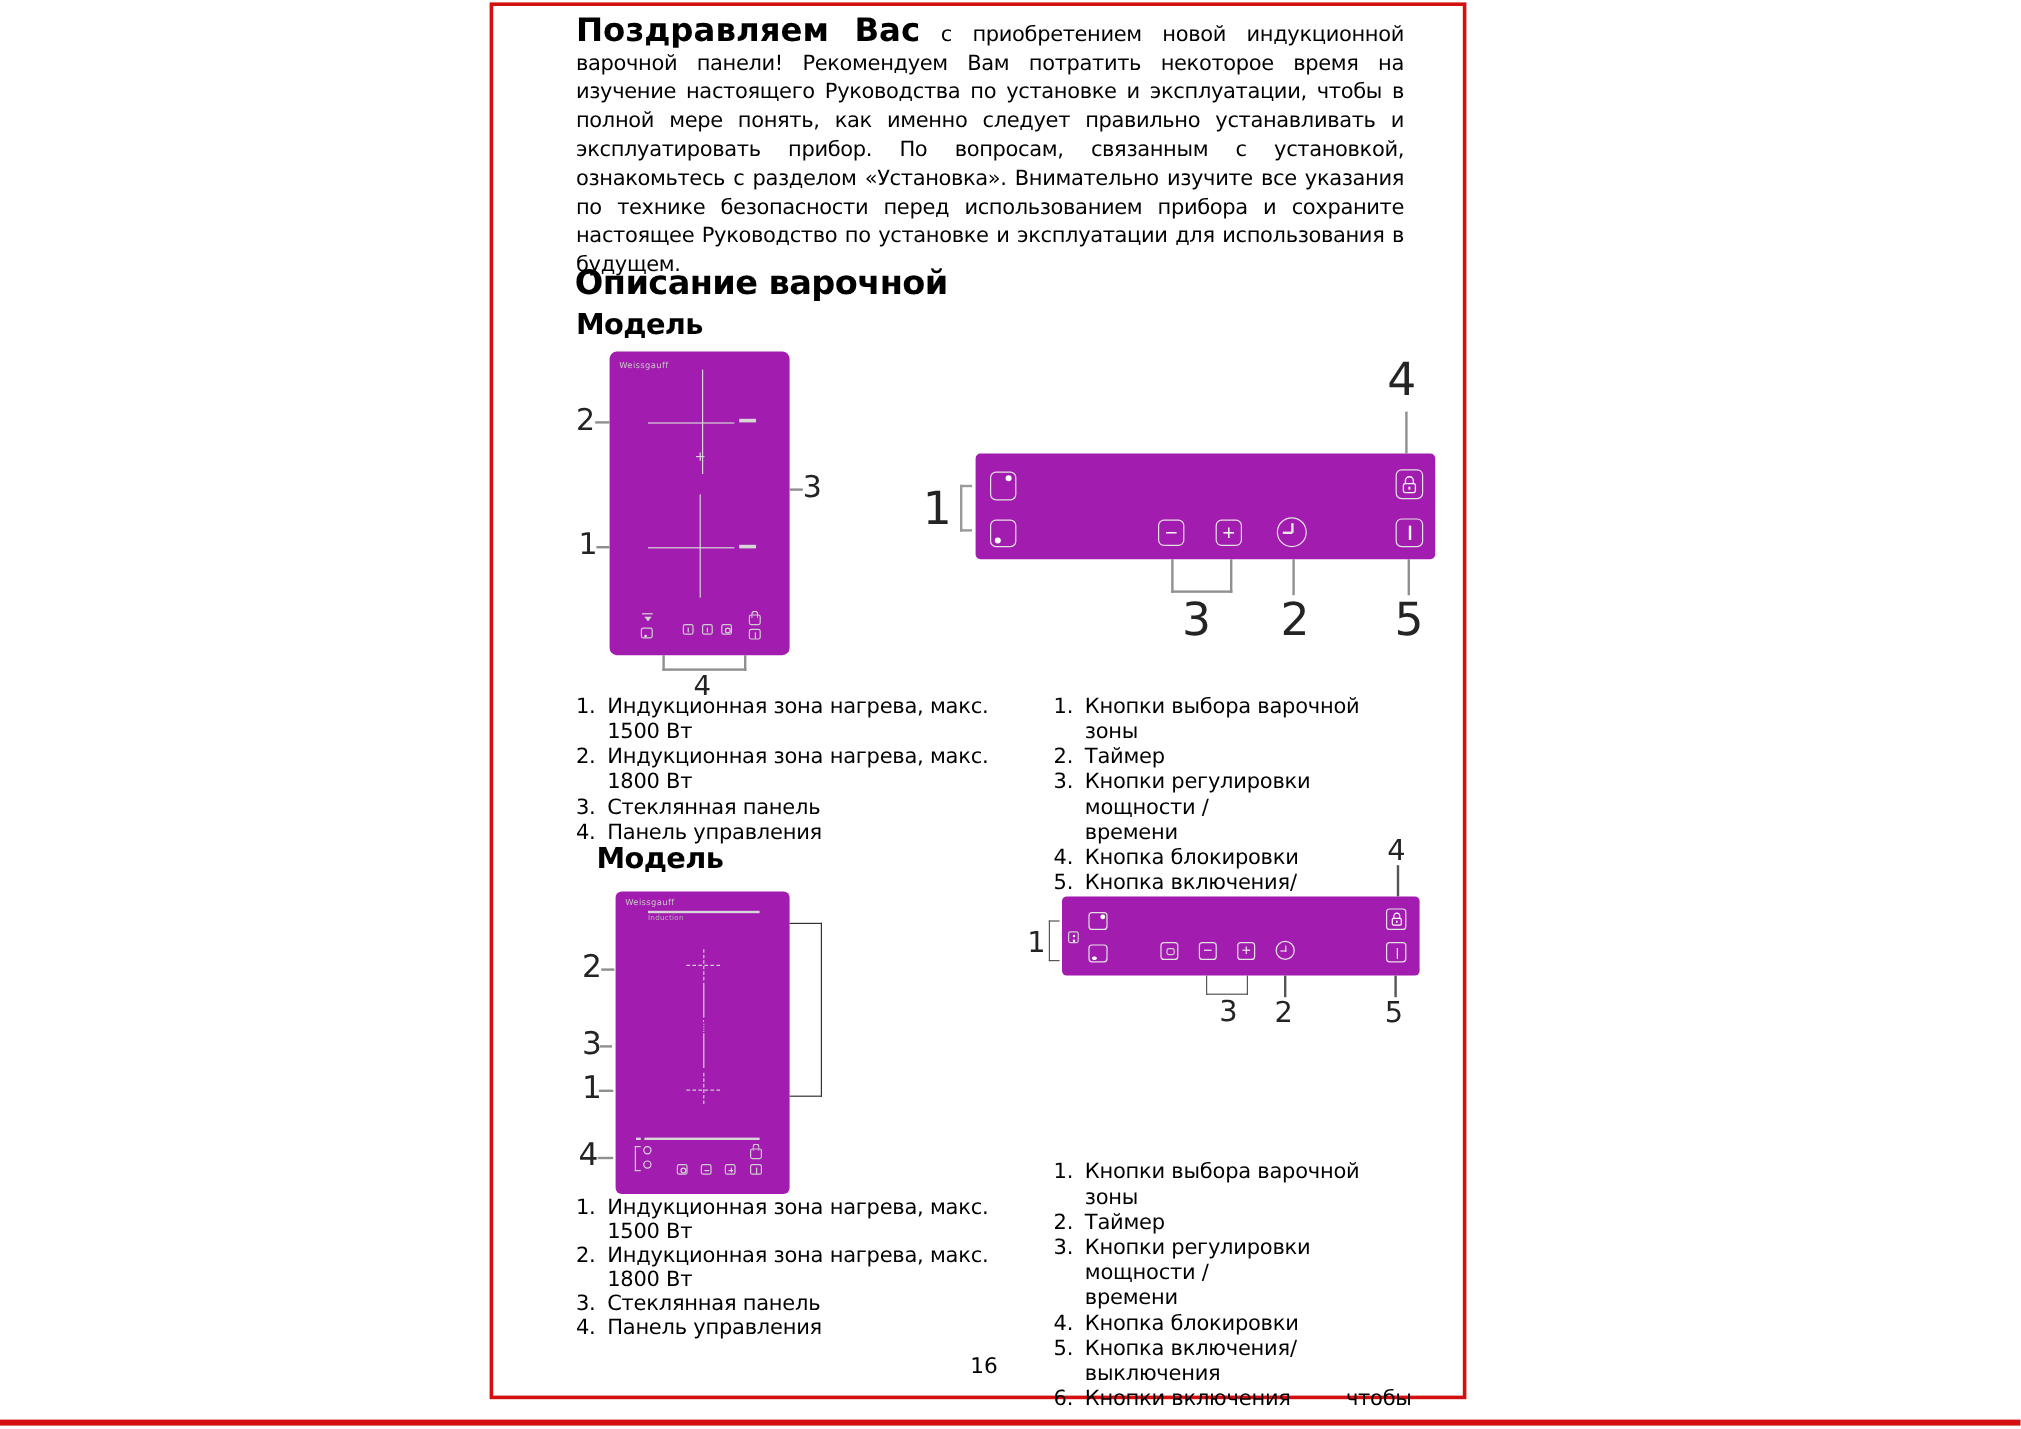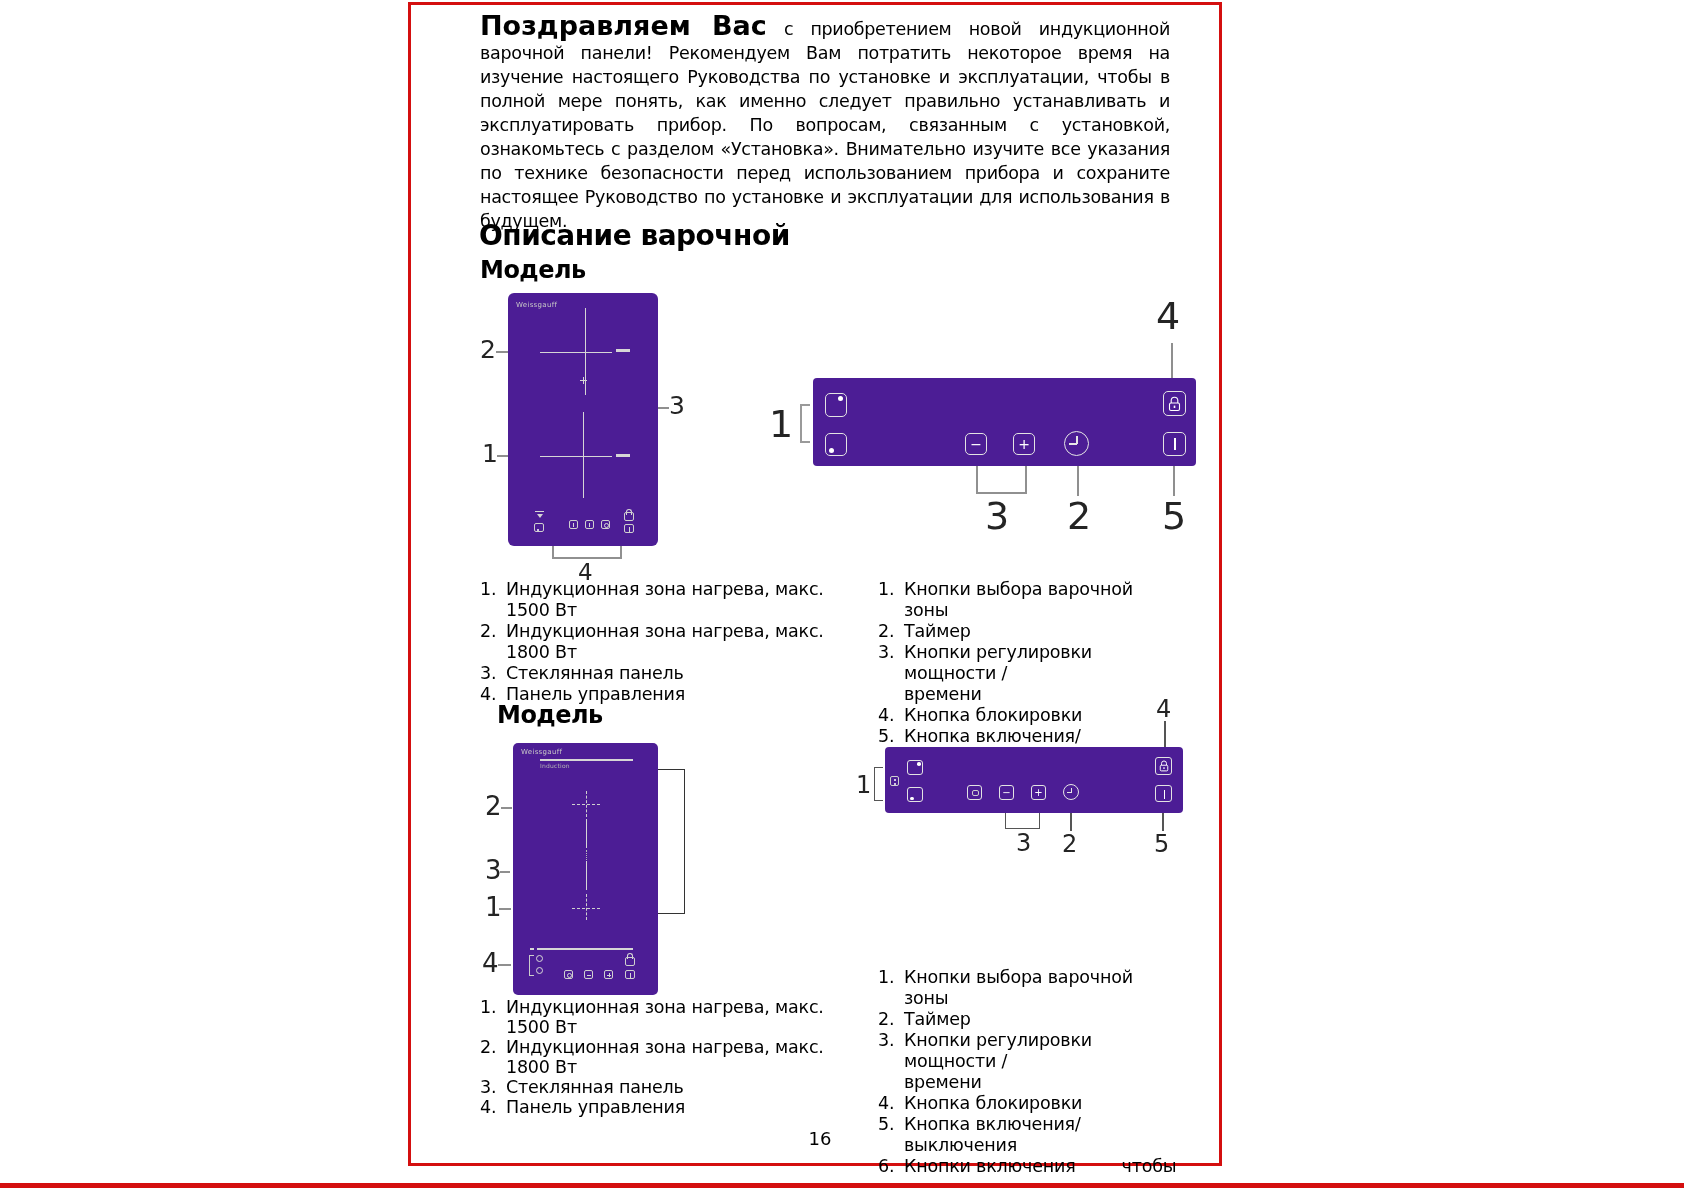--- a/index.html
+++ b/index.html
@@ -5,21 +5,21 @@
   html,body{margin:0;padding:0;background:#fff;}
   .canvas{position:relative;width:1684px;height:1191px;background:#ffffff;
           font-family:"DejaVu Sans",sans-serif;color:#000;overflow:hidden;}
   .abs{position:absolute;}
   .frame{border:3px solid #d40f0f;box-sizing:border-box;}
   .redband{background:#d40f0f;}
   .intro{text-align:justify;font-size:17.5px;line-height:24px;letter-spacing:-0.3px;}
   .ib{font-weight:bold;font-size:27px;line-height:24px;letter-spacing:0;margin-top:40px;}
   .h1{font-size:28px;font-weight:bold;letter-spacing:-0.5px;}
   .h2{font-size:24px;font-weight:bold;letter-spacing:-0.5px;text-align:right;}
-  .panel{background:#4c1d95;border-radius:6px;}
+  .panel{background:#a21caf;border-radius:6px;}
   .wl{position:absolute;background:#d6d6d6;}
   .gl{position:absolute;background:#8f8f8f;}
   .g2{position:absolute;background:#555;}
   .callout{position:absolute;color:#242424;line-height:1;}
   .co25{font-size:25px;} .co38{font-size:38px;} .co24{font-size:24px;} .co23{font-size:23px;}
   .brkt-u{position:absolute;border-left:2px solid #909090;border-right:2px solid #909090;border-bottom:2px solid #909090;box-sizing:border-box;}
   .brkt-l{position:absolute;border-left:2px solid #9a9a9a;border-top:2px solid #9a9a9a;border-bottom:2px solid #9a9a9a;box-sizing:border-box;}
   .brkt-l2{position:absolute;border-left:1.5px solid #555;border-top:1.5px solid #555;border-bottom:1.5px solid #555;box-sizing:border-box;}
   .brkt-u2{position:absolute;border-left:1.5px solid #555;border-right:1.5px solid #555;border-bottom:1.5px solid #555;box-sizing:border-box;}
   .brkt-r2{position:absolute;border-top:1.5px solid #333;border-right:1.5px solid #333;border-bottom:1.5px solid #333;box-sizing:border-box;}

